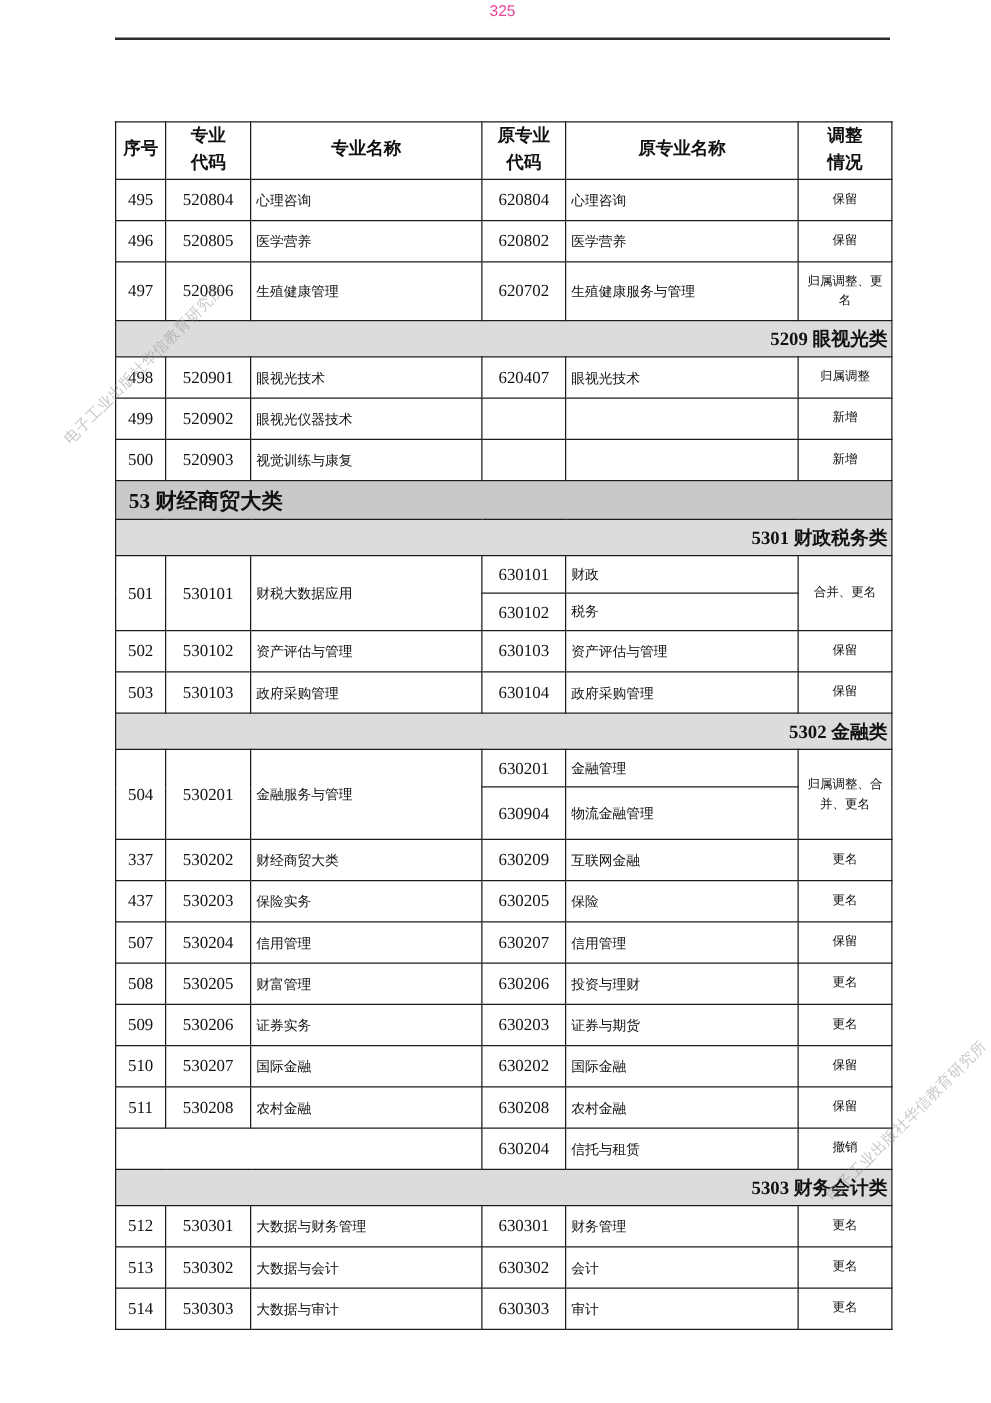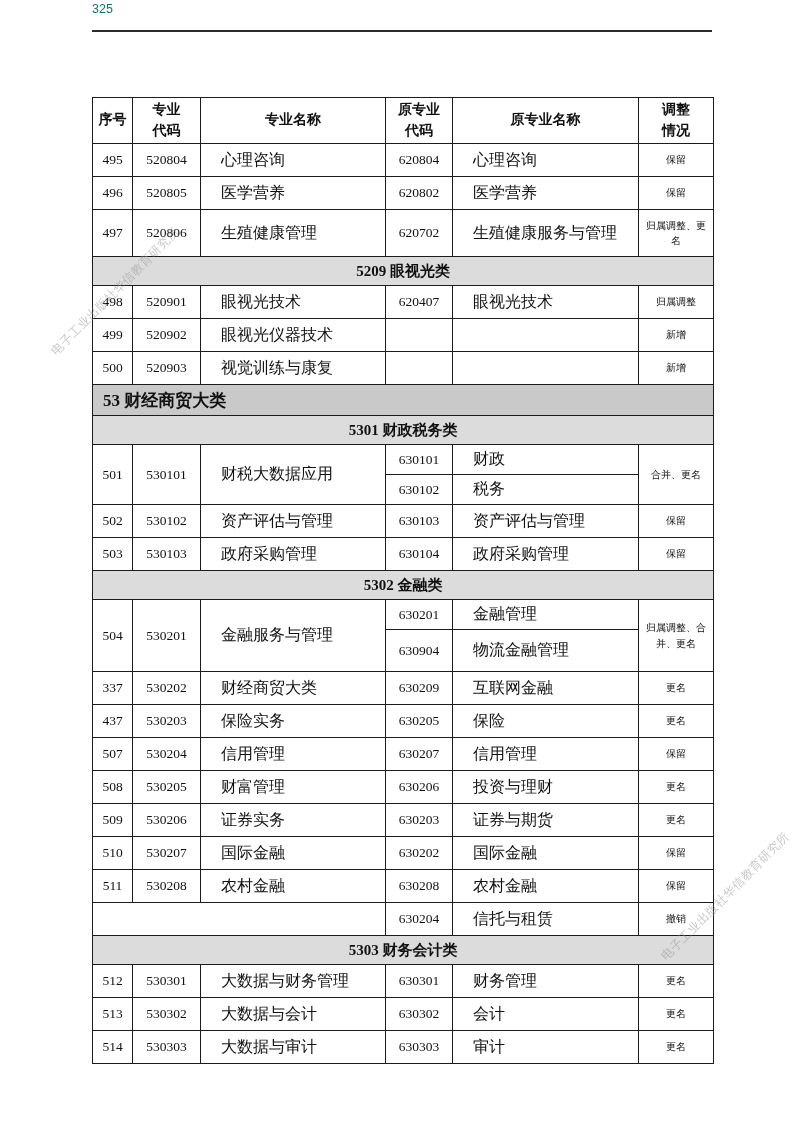--- a/index.html
+++ b/index.html
@@ -6,23 +6,23 @@
   body {
     width: 793px; height: 1122px;
     background: #ffffff;
     position: relative;
     overflow: hidden;
     font-family: "Liberation Serif", "DejaVu Serif", serif;
     color: #111111;
   }
   .page-number {
     position: absolute; top: 2px; left: 92px; width: 620px;
-    text-align: left; font-size: 12.5px;
+    text-align: center; font-size: 12.5px;
     font-family: "Liberation Sans", "DejaVu Sans", sans-serif;
-    color: #0f766e;
+    color: #ec4899;
   }
   .header-rule {
     position: absolute; top: 30px; left: 92px;
     width: 620px; height: 2px; background: #2b2b2b;
   }
   .watermark {
     position: absolute;
     transform: rotate(-45deg);
     transform-origin: center center;
     color: #8f8f8f; opacity: 0.5;
@@ -38,29 +38,29 @@
     width: 621px; border-collapse: collapse; table-layout: fixed;
     z-index: 1;
   }
   table.majors td {
     border: 1px solid #1c1c1c;
     overflow: hidden;
     vertical-align: middle;
   }
   table.majors { border: 1.5px solid #1c1c1c; }
   .c-seq, .c-code { text-align: center; font-size: 13.5px; padding: 1px 2px; }
-  .c-name { text-align: left; font-size: 16px; padding: 2px 20px; }
+  .c-name { text-align: left; font-size: 11px; padding: 2px 4px; }
   .c-status { text-align: center; font-size: 10px; line-height: 1.55; padding: 2px 6px; }
   .c-head {
     font-weight: bold; font-size: 14px; text-align: center;
     white-space: pre-line; line-height: 1.45; padding: 2px 2px;
   }
   tr.section td {
     background: #dcdcdc; font-weight: bold; font-size: 15px;
-    text-align: center; padding: 3px 3px;
+    text-align: right; padding: 3px 3px;
   }
   tr.section-major td {
     background: #c9c9c9; font-weight: bold; font-size: 17px;
     text-align: left; padding: 3px 10px;
   }
   tr.rh-header   { height: 46px; }
   tr.rh          { height: 33px; }
   tr.rh-tall     { height: 47px; }
   tr.rh-sec      { height: 29px; }
   tr.rh-secmajor { height: 31px; }

